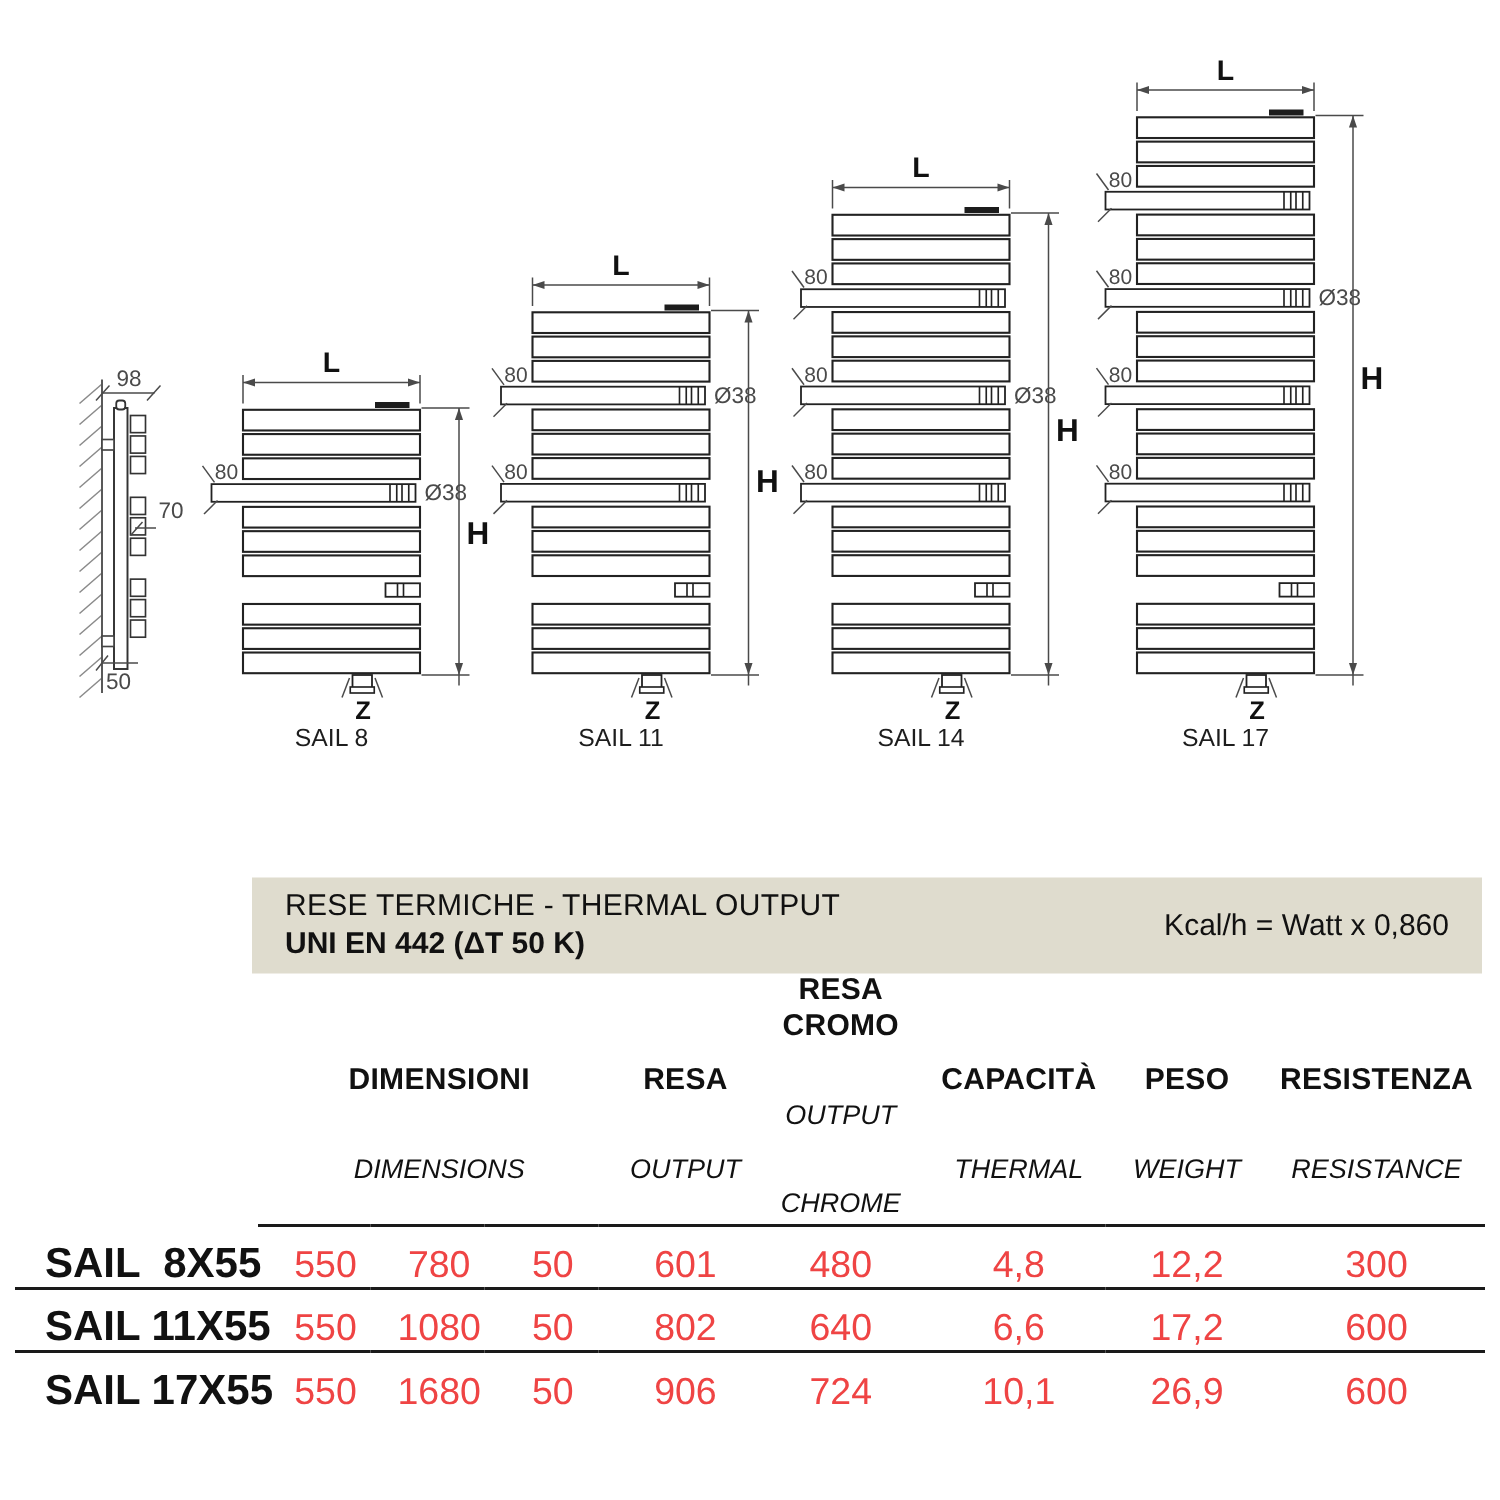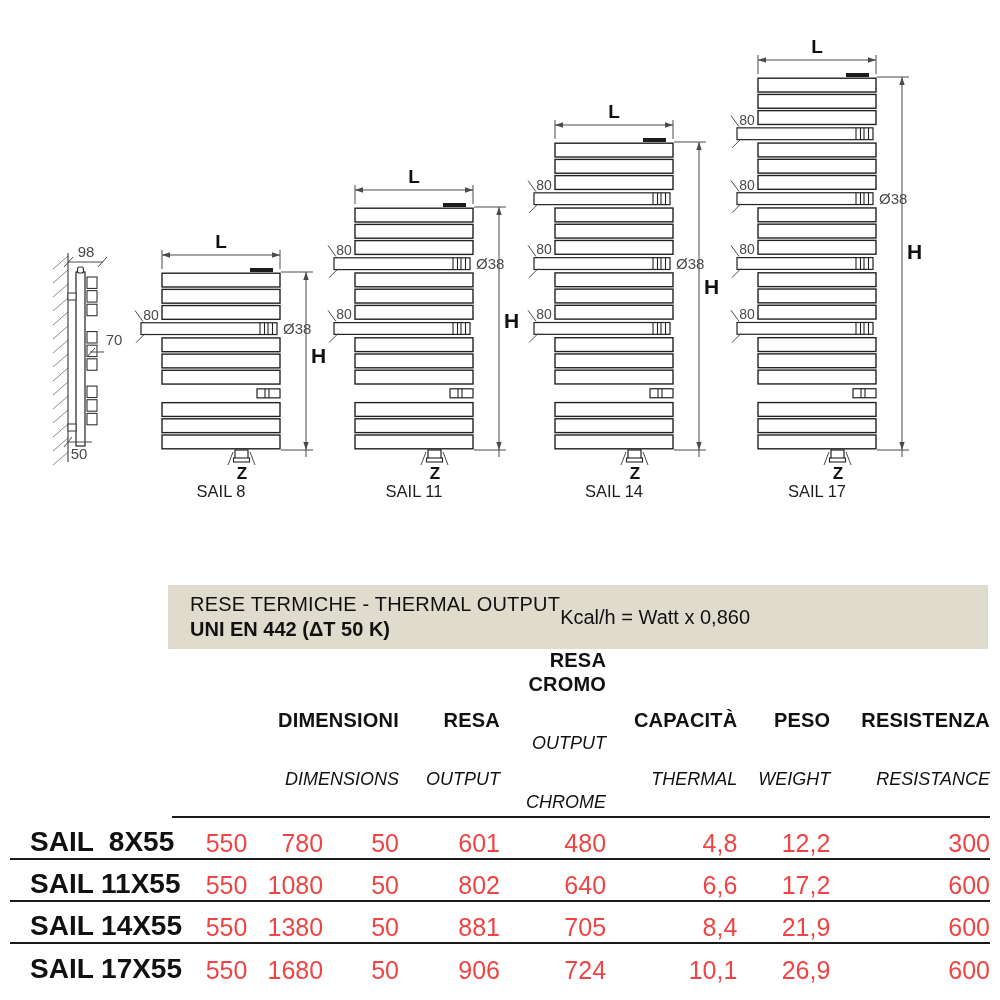--- a/index.html
+++ b/index.html
@@ -1,28 +1,28 @@
 <!DOCTYPE html>
 <html><head>
 <meta charset="utf-8">
 <style>
   html,body{margin:0;padding:0;background:#fff;}
   .page{position:relative;width:1000px;height:1000px;background:#fff;overflow:hidden;
         font-family:"Liberation Sans",sans-serif;color:#111;}
   #diagram-svg{position:absolute;left:0;top:0;}
   
   .header-box{position:absolute;left:168px;top:585px;width:820px;height:64px;
-        display:flex;align-items:center;box-sizing:border-box;
+        display:flex;justify-content:space-between;align-items:center;box-sizing:border-box;
         padding:0 22px;}
   .hb-l1{font-size:20px;letter-spacing:.2px;}
   .hb-l2{font-size:20px;font-weight:700;margin-top:2px;}
   .hb-right{text-align:right;font-size:20px;line-height:24px;}
   
   table.spec{position:absolute;left:10px;top:648px;width:980px;border-collapse:collapse;table-layout:fixed;}
-  table.spec td,table.spec th{padding:0;margin:0;text-align:right;vertical-align:bottom;}
+  table.spec td,table.spec th{padding:0;margin:0;text-align:center;vertical-align:bottom;}
   tr.grp{height:112px;}
   tr.grp td{vertical-align:bottom;}
   tr.grp td.rule{border-bottom:2px solid #1a1a1a;}
   .g-main{font-weight:700;font-size:20px;line-height:24px;letter-spacing:.2px;}
   .g-sub{font-style:italic;font-size:18px;line-height:23px;margin-top:36px;}
   .pb{padding-bottom:25px !important;}
   .pbs{padding-bottom:2px !important;}
   tr.units{height:45px;}
   tr.units th{border-bottom:3px solid #111;font-size:24px;font-weight:700;padding-bottom:8px;}
   tr.units th.art-h{font-size:20px;}
@@ -387,31 +387,20 @@
         <td class="ind">550</td>
         <td class="ind">1080</td>
         <td class="ind">50</td>
         <td class="ind">802</td>
         <td class="ind">640</td>
         <td class="ind">6,6</td>
         <td class="ind">17,2</td>
         <td class="ind">600</td>
       </tr>
       <tr>
-        <th class="art ind-art">SAIL 14X55</th>
-        <td class="ind">550</td>
-        <td class="ind">1380</td>
-        <td class="ind">50</td>
-        <td class="ind">881</td>
-        <td class="ind">705</td>
-        <td class="ind">8,4</td>
-        <td class="ind">21,9</td>
-        <td class="ind">600</td>
-      </tr>
-      <tr>
         <th class="art ind-art">SAIL 17X55</th>
         <td class="ind">550</td>
         <td class="ind">1680</td>
         <td class="ind">50</td>
         <td class="ind">906</td>
         <td class="ind">724</td>
         <td class="ind">10,1</td>
         <td class="ind">26,9</td>
         <td class="ind">600</td>
       </tr>

